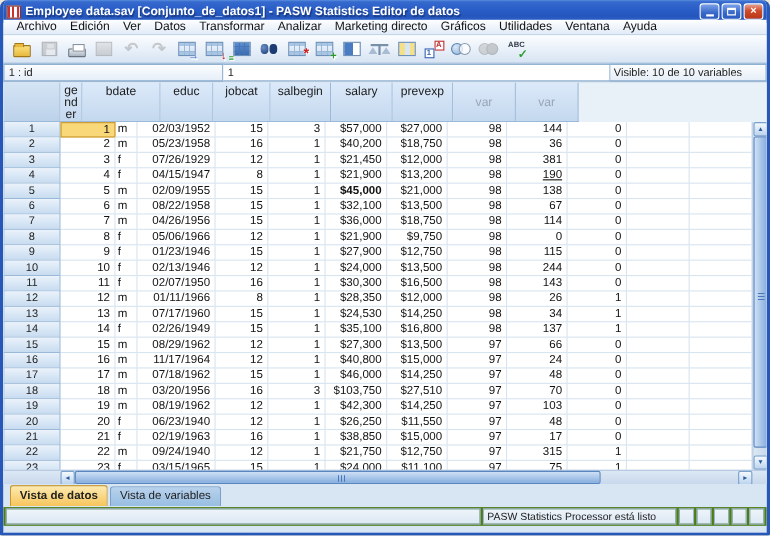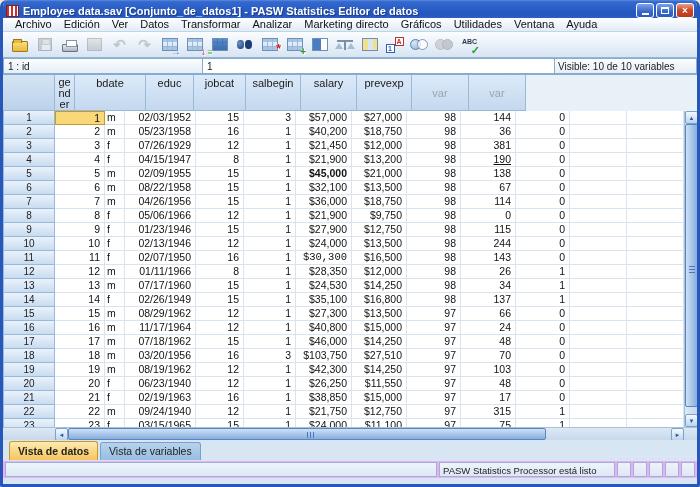--- a/index.html
+++ b/index.html
@@ -83,21 +83,21 @@
   .vthumb{position:absolute;left:0;top:13px;width:13px;height:283px;background:linear-gradient(to right,#cfe0f5,#86aede);border:1px solid #5a86c0;border-radius:2px;}
   .vthumb:after{content:"";position:absolute;left:3px;top:50%;width:6px;height:7px;background:repeating-linear-gradient(to bottom,#4878b8 0 1px,transparent 1px 3px);}
   .hscroll{position:absolute;left:0;right:0;bottom:0;height:13px;background:linear-gradient(#dce8f4,#c8d8ec);border-top:1px solid #a8c0dc;}
   .hthumb{position:absolute;left:65px;top:0;width:478px;height:12px;background:linear-gradient(#cfe0f5,#86aede);border:1px solid #5a86c0;border-radius:2px;}
   .hthumb:after{content:"";position:absolute;top:3px;left:50%;width:8px;height:6px;background:repeating-linear-gradient(to right,#4878b8 0 1px,transparent 1px 3px);}
   
   .tabrow{position:absolute;left:0;right:0;top:440px;height:21px;background:#d8e6f4;padding:2px 0 0 6px;display:flex;gap:2px;align-items:flex-start;}
   .tab{font-size:10.5px;padding:2px 8px 3px 8px;border:1px solid #7aa0c8;border-bottom:none;border-radius:3px 3px 0 0;background:linear-gradient(#b8d2ec,#98bee2);color:#222;}
   .tab.active{font-weight:bold;background:linear-gradient(#fdeab0,#f6c55c);border-color:#c89830;position:relative;top:-1px;padding-top:3px;}
   
-  .statusbar{position:absolute;left:0;right:0;top:461px;height:17px;background:#f0abfc;display:flex;align-items:stretch;padding:1px 2px;gap:2px;}
+  .statusbar{position:absolute;left:0;right:0;top:461px;height:17px;background:#4d7c0f;display:flex;align-items:stretch;padding:1px 2px;gap:2px;}
   .sb-main{flex:1;border:1px solid #9ab4d0;background:linear-gradient(#eef4fa,#dce8f4);}
   .sb-msg{flex:none;width:176px;border:1px solid #9ab4d0;background:linear-gradient(#eef4fa,#dce8f4);font-size:9.5px;color:#222;padding:2px 3px;white-space:nowrap;overflow:hidden;}
   .sb-cell{flex:none;width:14px;border:1px solid #9ab4d0;background:linear-gradient(#eef4fa,#dce8f4);}
 </style>
 </head>
 <body>
 
 <div class="window">
 
   <div class="titlebar">
@@ -378,21 +378,21 @@
           <div class="dcell " style="width: 57px;"></div>
           <div class="dcell " style="width: 57px;"></div>
         </div>
         <div class="drow">
           <div class="rowhdr">11</div>
           <div class="dcell r" style="width: 50px;">11</div>
           <div class="dcell l" style="width: 20px;">f</div>
           <div class="dcell r" style="width: 71px;">02/07/1950</div>
           <div class="dcell r" style="width: 48px;">16</div>
           <div class="dcell r" style="width: 52px;">1</div>
-          <div class="dcell r" style="width: 56px; font-family: Liberation Mono, monospace;">$30,300</div>
+          <div class="dcell r" style="width: 56px;">$30,300</div>
           <div class="dcell r" style="width: 55px;">$16,500</div>
           <div class="dcell r" style="width: 54px;">98</div>
           <div class="dcell r" style="width: 55px;">143</div>
           <div class="dcell r" style="width: 54px;">0</div>
           <div class="dcell " style="width: 57px;"></div>
           <div class="dcell " style="width: 57px;"></div>
         </div>
         <div class="drow">
           <div class="rowhdr">12</div>
           <div class="dcell r" style="width: 50px;">12</div>

